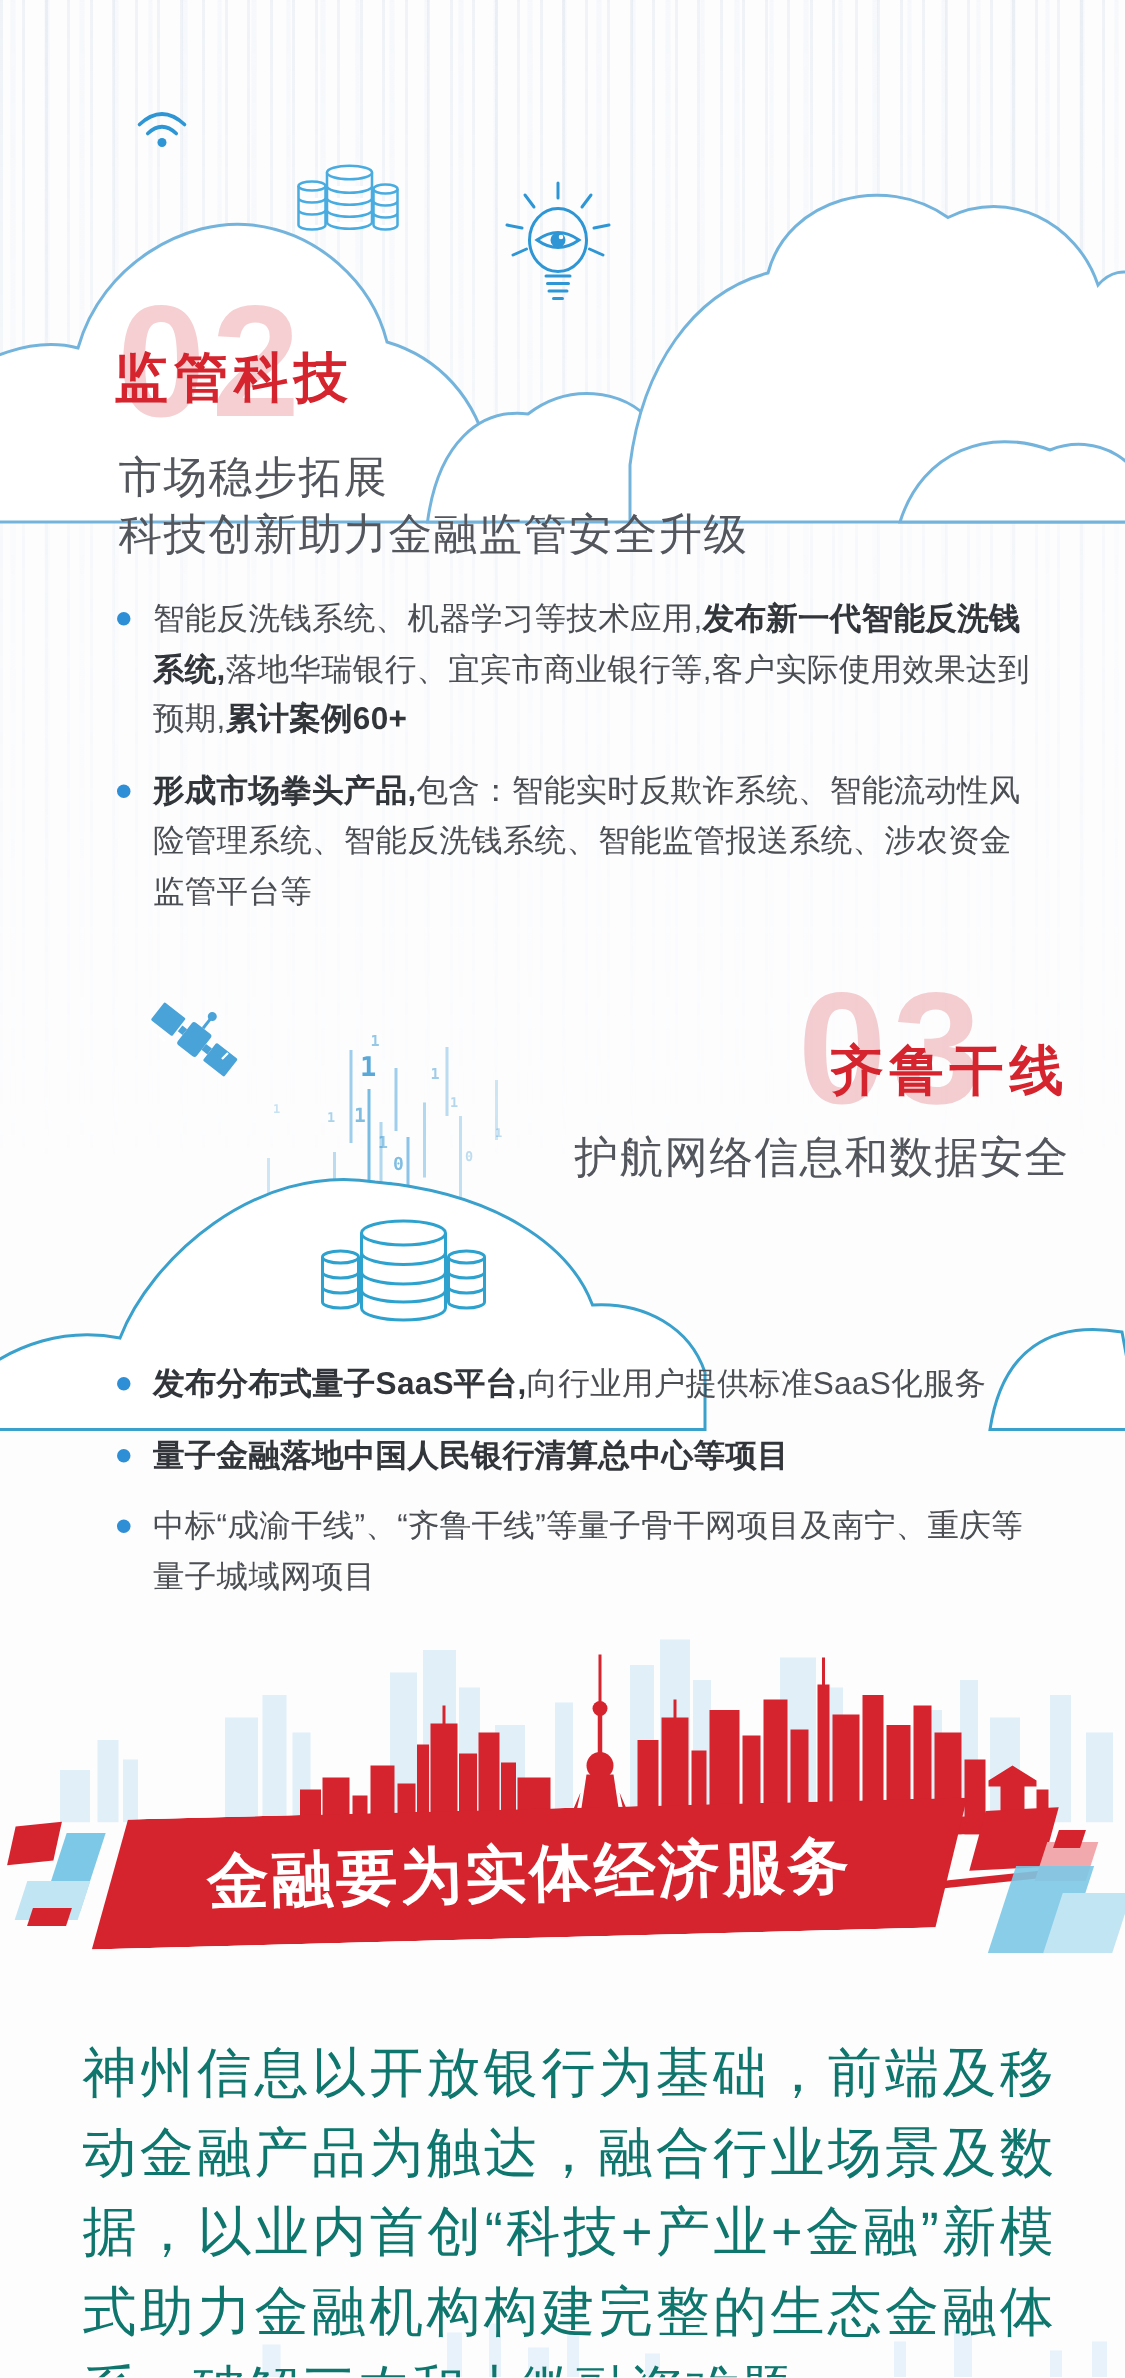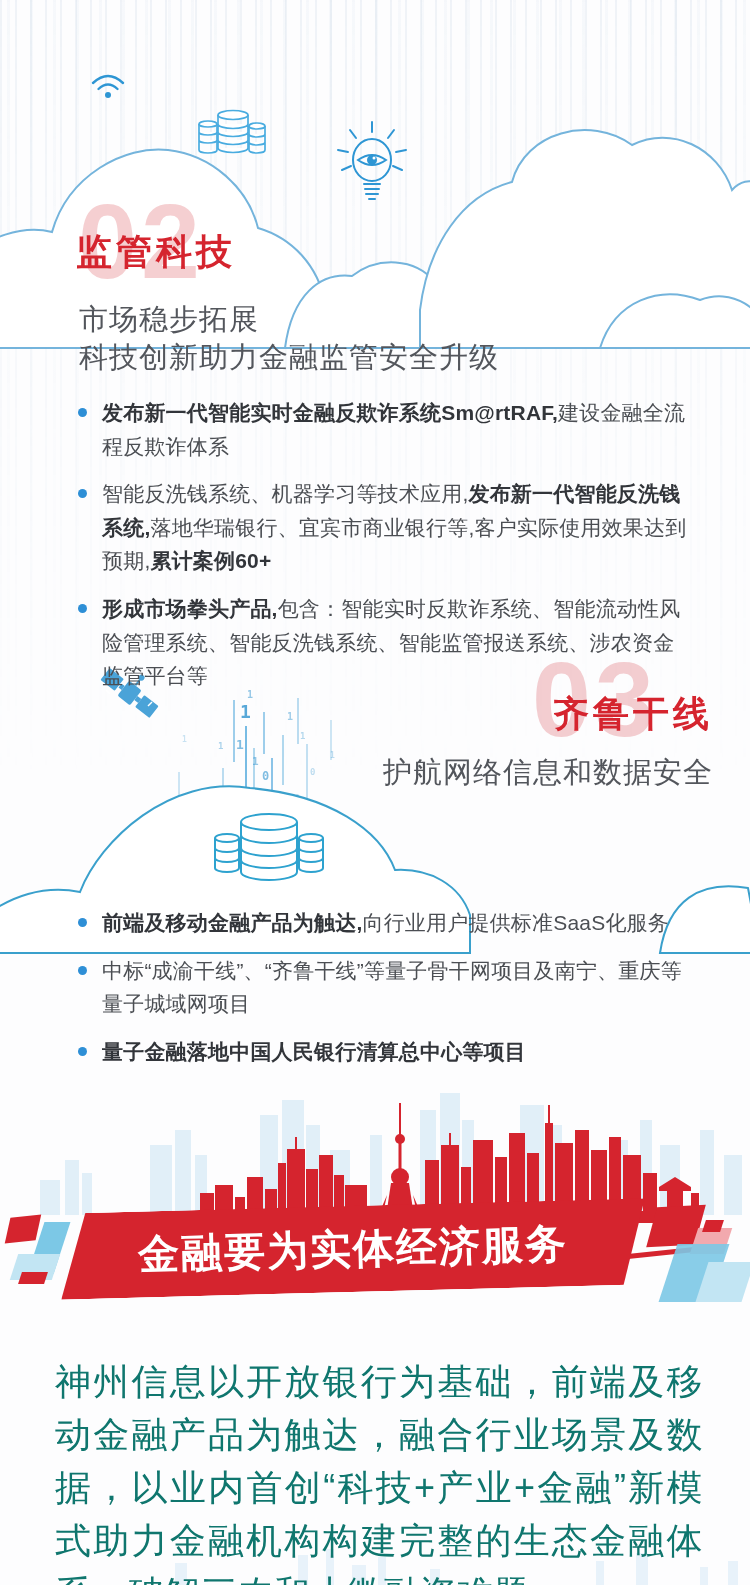--- a/index.html
+++ b/index.html
@@ -163,21 +163,20 @@
 
   <div class="section-number" id="num2">02</div>
   <div class="sec-title" id="title2">监管科技</div>
   <div class="sec-sub" id="sub2">
     <div>市场稳步拓展</div>
     <div>科技创新助力金融监管安全升级</div>
   </div>
 
   <ul class="bullets" id="bullets2">
 
-  <li><span><span class="bold">发布新一代智能实时金融反欺诈系统Sm@rtRAF,</span><span class="reg">建设金融全流程反欺诈体系</span></span></li>
       <li><span><span class="reg">智能反洗钱系统、机器学习等技术应用,</span><span class="bold">发布新一代智能反洗钱系统,</span><span class="reg">落地华瑞银行、宜宾市商业银行等,客户实际使用效果达到预期,</span><span class="bold">累计案例60+</span></span></li>
       <li><span><span class="bold">形成市场拳头产品,</span><span class="reg">包含：智能实时反欺诈系统、智能流动性风险管理系统、智能反洗钱系统、智能监管报送系统、涉农资金监管平台等</span></span></li>
     </ul>
 
   <svg class="layer" style="left:0;top:720px;" width="750" height="235" viewBox="0 0 750 235">
     <path class="clouds-stroke" style="stroke:#3aa0cc" d="M -20 233 L -20 200 C 10 175 45 165 80 172 C 100 120 170 55 250 68 C 330 75 380 110 395 150 C 430 148 460 165 470 195 L 470 233 Z"></path>
     <path class="clouds-stroke" style="stroke:#3aa0cc" d="M 660 233 C 668 180 700 160 748 168 L 760 233 Z"></path>
   </svg>
 
   <svg class="layer" style="left:96px;top:662px;" width="68" height="64" viewBox="0 0 68 64">
@@ -206,23 +205,23 @@
   </svg>
 
   <div class="section-number" id="num3">03</div>
   <div class="sec-title" id="title3">齐鲁干线</div>
   <div class="sec-sub" id="sub3">
     <div>护航网络信息和数据安全</div>
   </div>
 
   <ul class="bullets" id="bullets3">
 
-  <li><span><span class="bold">前端及移动金融产品为触达,</span><span class="reg">向行业用户提供标准SaaS化服务</span></span></li>
+  <li><span><span class="bold">发布分布式量子SaaS平台,</span><span class="reg">向行业用户提供标准SaaS化服务</span></span></li>
+      <li><span><span class="bold">量子金融落地中国人民银行清算总中心等项目</span></span></li>
       <li><span><span class="reg">中标“成渝干线”、“齐鲁干线”等量子骨干网项目及南宁、重庆等量子城域网项目</span></span></li>
-      <li><span><span class="bold">量子金融落地中国人民银行清算总中心等项目</span></span></li>
     </ul>
 
   <svg class="layer" style="left:0;top:1085px;z-index:3;opacity:.6" width="750" height="130" viewBox="0 0 750 130">
     <g fill="#cfe6f5">
       <rect x="40" y="95" width="20" height="35"></rect>
         <rect x="65" y="75" width="14" height="55"></rect>
       <rect x="82" y="88" width="10" height="42"></rect>
         <rect x="150" y="60" width="22" height="70"></rect>
       <rect x="175" y="45" width="16" height="85"></rect>
         <rect x="195" y="70" width="12" height="60"></rect>

